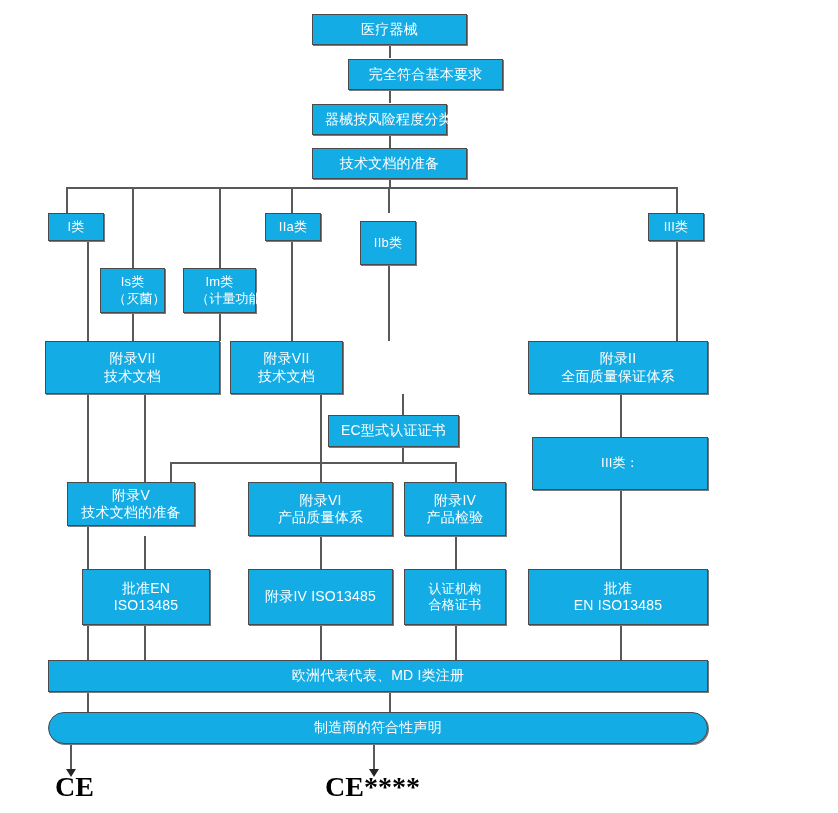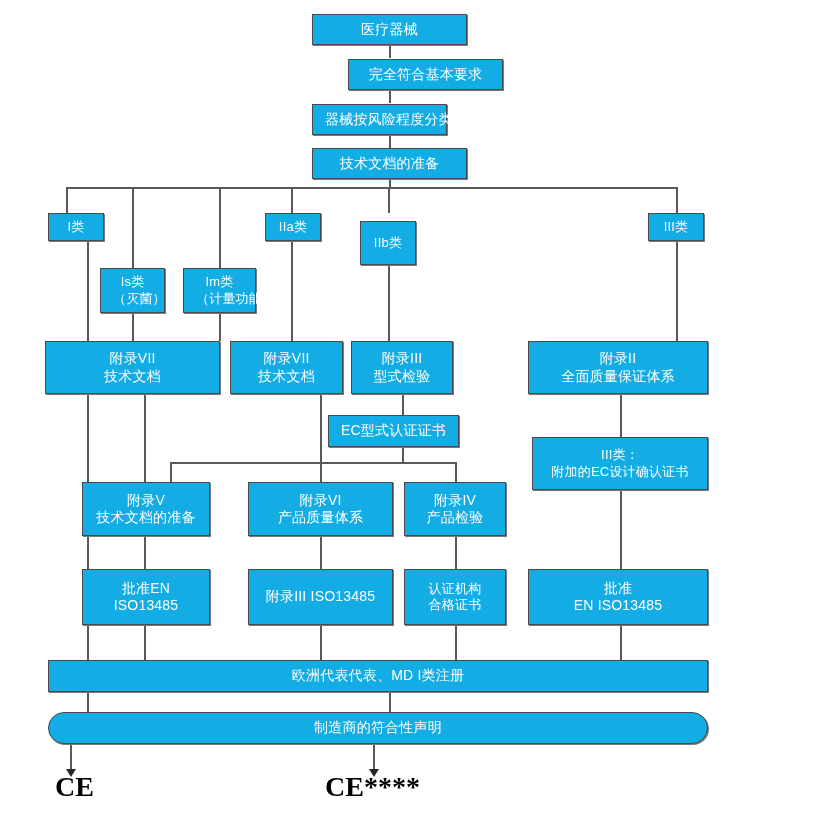--- a/index.html
+++ b/index.html
@@ -201,48 +201,41 @@
     </span>
   </div>
 
   <div class="box" style="left:230px; top:341px; width:113px; height:53px;">
     <span class="lines">
       <span class="l">附录VII</span>
       <span class="l">技术文档</span>
     </span>
   </div>
 
-  <div class="box" style="left:351px; top:341px; width:102px; height:53px;">
-    <span class="lines">
-      <span class="l">附录III</span>
-      <span class="l">型式检验</span>
-    </span>
-  </div>
 
   <div class="box" style="left:528px; top:341px; width:180px; height:53px;">
     <span class="lines">
       <span class="l">附录II</span>
       <span class="l">全面质量保证体系</span>
     </span>
   </div>
 
   <div class="box" style="left:328px; top:415px; width:131px; height:32px;">
     <span class="lines">
         <span class="l">EC型式认证证书</span>
       </span>
   </div>
 
   <div class="box small" style="left:532px; top:437px; width:176px; height:53px;">
     <span class="lines">
       <span class="l">III类：</span>
-      <span class="l">附加的EC设计确认证书</span>
-    </span>
-  </div>
-
-  <div class="box" style="left:82px; top:482px; width:128px; height:54px;">
+    </span>
+  </div>
+
+  <div class="box" style="left:67px; top:482px; width:128px; height:44px;">
     <span class="lines">
       <span class="l">附录V</span>
       <span class="l">技术文档的准备</span>
     </span>
   </div>
 
   <div class="box" style="left:248px; top:482px; width:145px; height:54px;">
     <span class="lines">
       <span class="l">附录VI</span>
       <span class="l">产品质量体系</span>
@@ -258,21 +251,21 @@
 
   <div class="box" style="left:82px; top:569px; width:128px; height:56px;">
     <span class="lines">
       <span class="l">批准EN</span>
       <span class="l">ISO13485</span>
     </span>
   </div>
 
   <div class="box" style="left:248px; top:569px; width:145px; height:56px;">
     <span class="lines">
-      <span class="l">附录III ISO13485</span>
+      <span class="l">附录IV ISO13485</span>
     </span>
   </div>
 
   <div class="box small" style="left:404px; top:569px; width:102px; height:56px;">
     <span class="lines">
       <span class="l">认证机构</span>
       <span class="l">合格证书</span>
     </span>
   </div>
 

